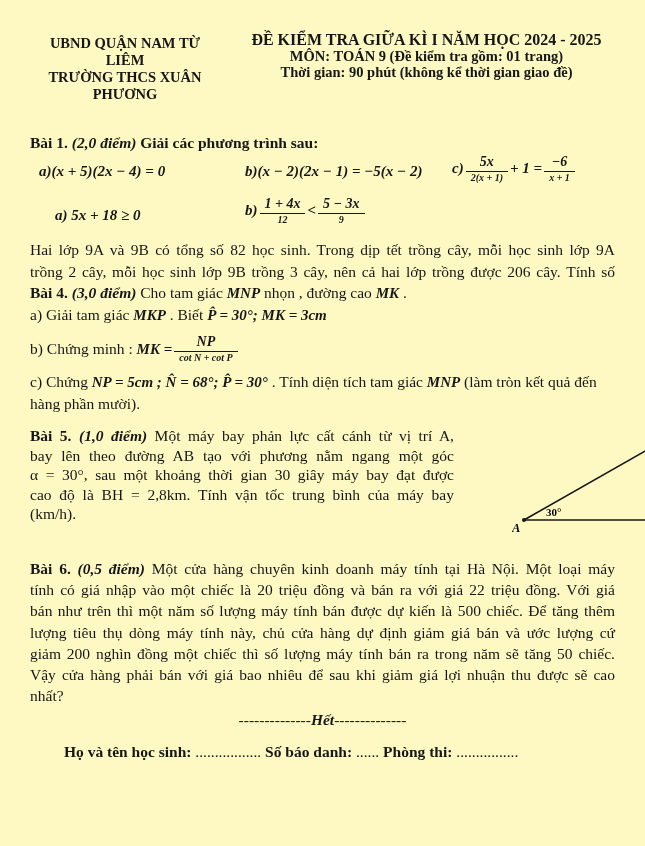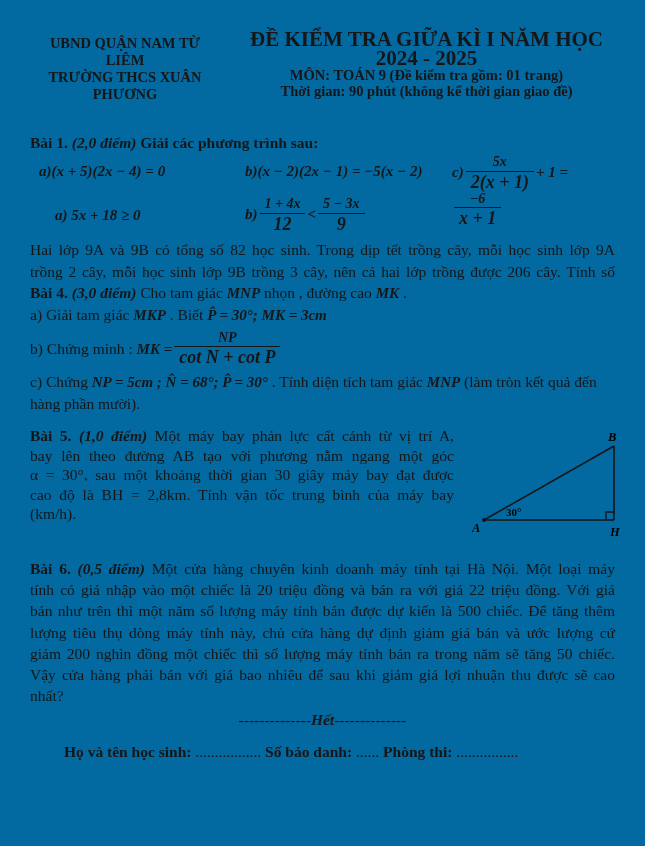--- a/index.html
+++ b/index.html
@@ -1,63 +1,63 @@
 <!DOCTYPE html>
 <html><head>
 <meta charset="utf-8">
 <title>Exam</title>
 <style>
   html,body{margin:0;padding:0;background:#e8e8e8;}
   .page{
     position:relative;
     width:645px;height:846px;
     margin:0 auto;
-    background:#0369a1;
+    background:#fef9c3;
     color:#161616;
     font-family:"Liberation Serif", serif;
     font-size:15.5px;
     box-sizing:border-box;
     padding:26px 30px 0 30px;
     overflow:hidden;
   }
   .b{font-weight:700;}
   .bi{font-weight:700;font-style:italic;}
   .math{font-style:italic;font-weight:700;font-size:15px;}
   
   .header{display:flex;}
   .header-left{width:190px;text-align:center;font-weight:700;font-size:14.5px;line-height:17px;padding-top:9px;}
   .header-right{flex:1;text-align:center;font-weight:700;padding-left:18px;}
-  .h-title{font-size:21px;line-height:19px;padding-top:4px;}
+  .h-title{font-size:16px;line-height:19px;padding-top:4px;}
   .h-line{font-size:14.5px;line-height:15.5px;}
   
   .prob-title{font-weight:700;line-height:20px;}
   .t-b1{margin-top:30px;}
   
   .eq-row{position:relative;height:40px;margin-top:2px;}
   .eq-row .pos-a{position:absolute;left:9px;top:8px;}
   .eq-row .pos-b{position:absolute;left:215px;top:8px;}
   .eq-row .pos-c{position:absolute;left:422px;top:0px;}
   .eq2-row{position:relative;height:44px;}
   .eq2-row .pos-a{position:absolute;left:25px;top:12px;}
   .eq2-row .pos-b{position:absolute;left:215px;top:2px;}
   .frac{display:inline-block;vertical-align:middle;text-align:center;margin:0 2px;line-height:1.05;}
   .frac .num{display:block;padding:0 5px 1px 5px;border-bottom:1.4px solid #161616;font-size:14px;}
-  .frac .den{display:block;padding:1px 5px 0 5px;font-size:18px;}
+  .frac .den{display:block;padding:1px 5px 0 5px;font-size:10px;}
   
   .jline{text-align:justify;text-align-last:justify;line-height:21.5px;}
   .line{line-height:21.5px;}
   .b3-body,.b6-body{width:585px;}
   .b6-body .jline,.b6-body .line{line-height:21.2px;}
   
   .b4-line{line-height:21px;}
   .b4-frac-line{margin:6px 0 4px 0;height:34px;display:flex;align-items:center;}
   .b4-c2{margin-top:0px;}
   .b4-c1{margin-top:5px;}
   
-  .b5{display:flex;margin-top:12px;}
+  .b5{display:flex;margin-top:12px;gap:40px;}
   .b5-text{width:424px;}
   .b5-text .jline,.b5-text .line{line-height:19.6px;}
   .b5-fig{flex:1;position:relative;}
   .b5-fig svg{position:absolute;left:18px;top:4px;}
   .fig-label{font-family:"Liberation Serif",serif;font-weight:700;font-style:italic;font-size:12.5px;}
   .fig-angle{font-family:"Liberation Serif",serif;font-weight:700;font-size:11px;}
   
   .b6-body{margin-top:34px;}
   
   .het{text-align:center;margin-top:4px;line-height:20px;font-style:italic;}

